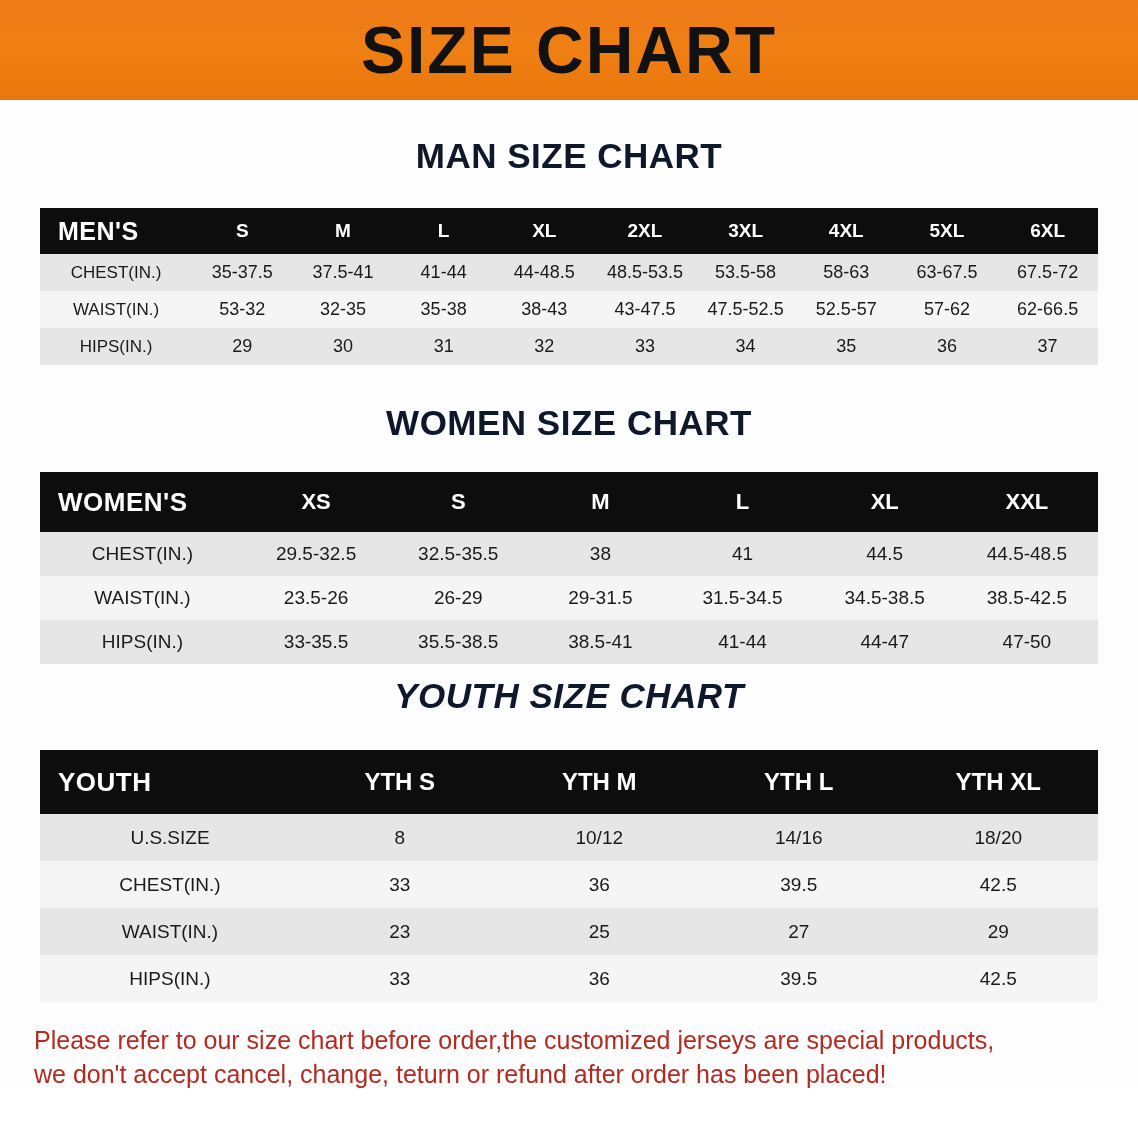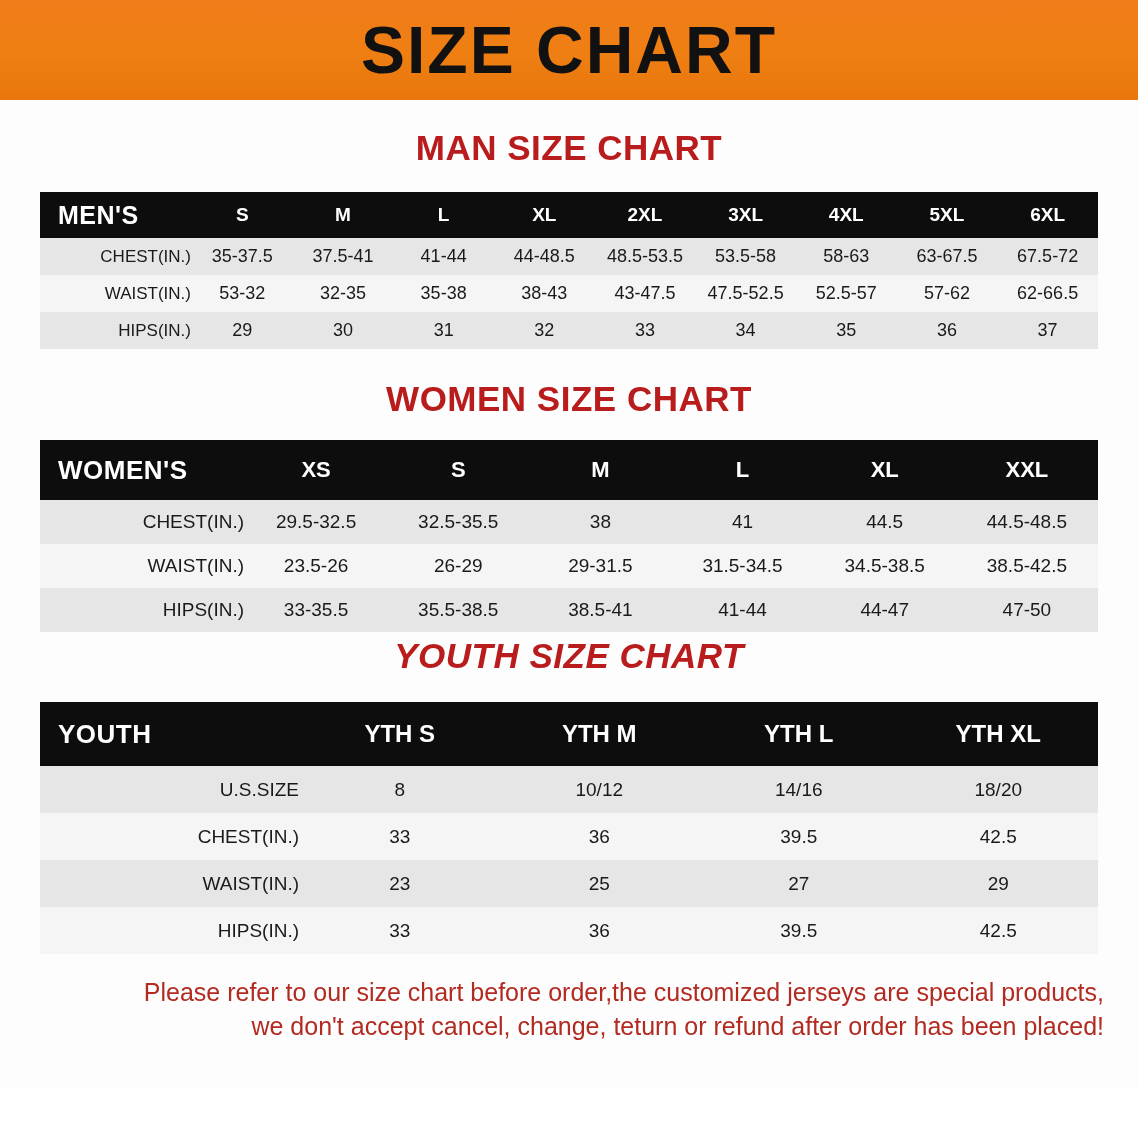--- a/index.html
+++ b/index.html
@@ -38,22 +38,22 @@
     line-height: 1;
     text-align: center;
   }
 
   
   .section-heading {
     text-align: center;
     font-weight: bold;
     font-size: 35px;
     letter-spacing: 0.5px;
-    color: #b91c1c;
-    margin: 4px;
+    color: #0f172a;
+    margin: 12px;
   }
   .mh-man    { padding-top: 24px; padding-bottom: 20px; }
   .mh-women  { padding-top: 26px; padding-bottom: 17px; }
   .mh-youth  { padding-bottom: 22px; font-style: italic; }
 
   
   .tbl-wrap {
     padding: 0 40px;
   }
   table.size {
@@ -72,21 +72,21 @@
   }
   table.size thead th {
     color: #ffffff;
     font-weight: bold;
   }
   table.size thead th.rowlabel {
     text-align: left;
     padding-left: 18px;
   }
   table.size tbody td.rowlabel {
-    text-align: right;
+    text-align: center;
   }
   .row-a { background: #e6e6e6; }
   .row-b { background: #f5f5f5; }
 
   
   .men thead th { font-size: 19px; height: 44px; margin-left: 44px; }
   .men thead th.rowlabel { font-size: 25px; letter-spacing: 0.5px; }
   .men tbody td { font-size: 18px; height: 35px; }
   .men tbody td.rowlabel { font-size: 17px; }
   .men col.c0 { width: 152px; }
@@ -102,21 +102,21 @@
   .youth thead th.rowlabel { font-size: 26px; letter-spacing: 0.5px; }
   .youth tbody td { font-size: 19px; height: 45px; }
   .youth col.c0 { width: 260px; }
 
   
   .note {
     padding: 22px 34px 0 34px;
     color: #b22a20;
     font-size: 25px;
     line-height: 1.35;
-    text-align: right;
+    text-align: left;
   }
   .note .line { display: block; }
 </style>
 </head>
 <body>
 
 <div class="page">
 
   <div class="banner">
     <div class="banner-title">SIZE CHART</div>

